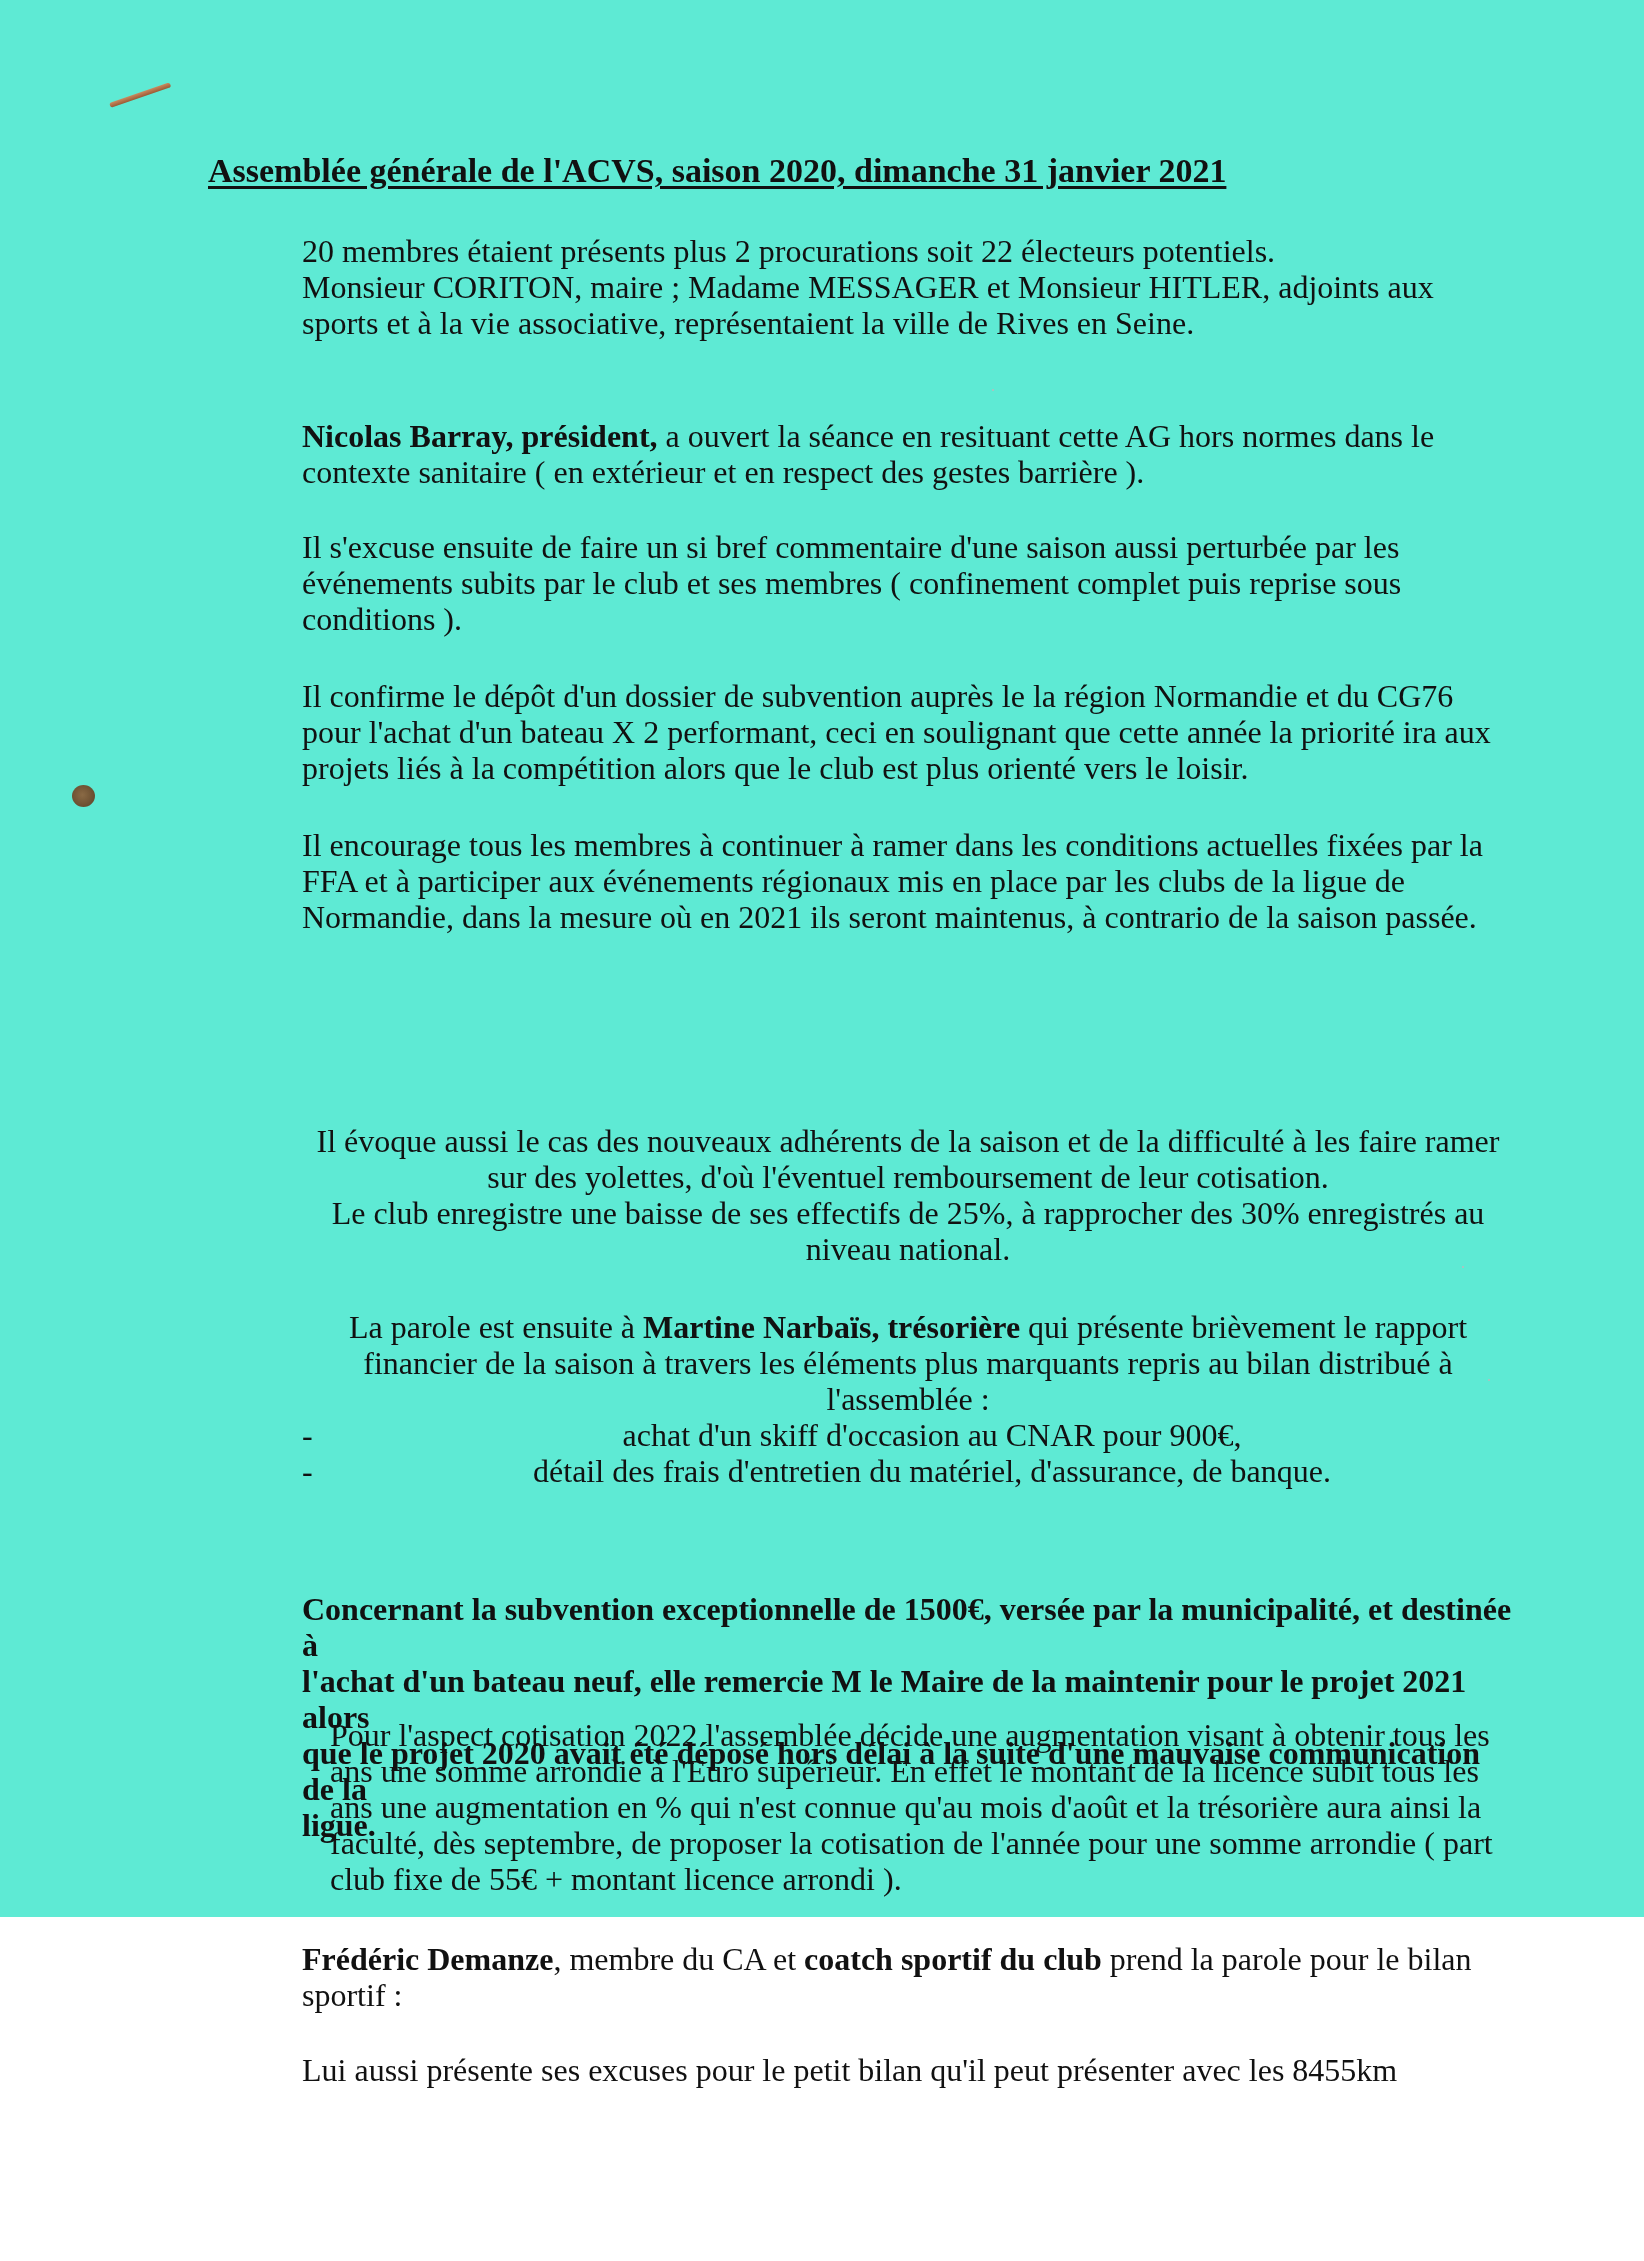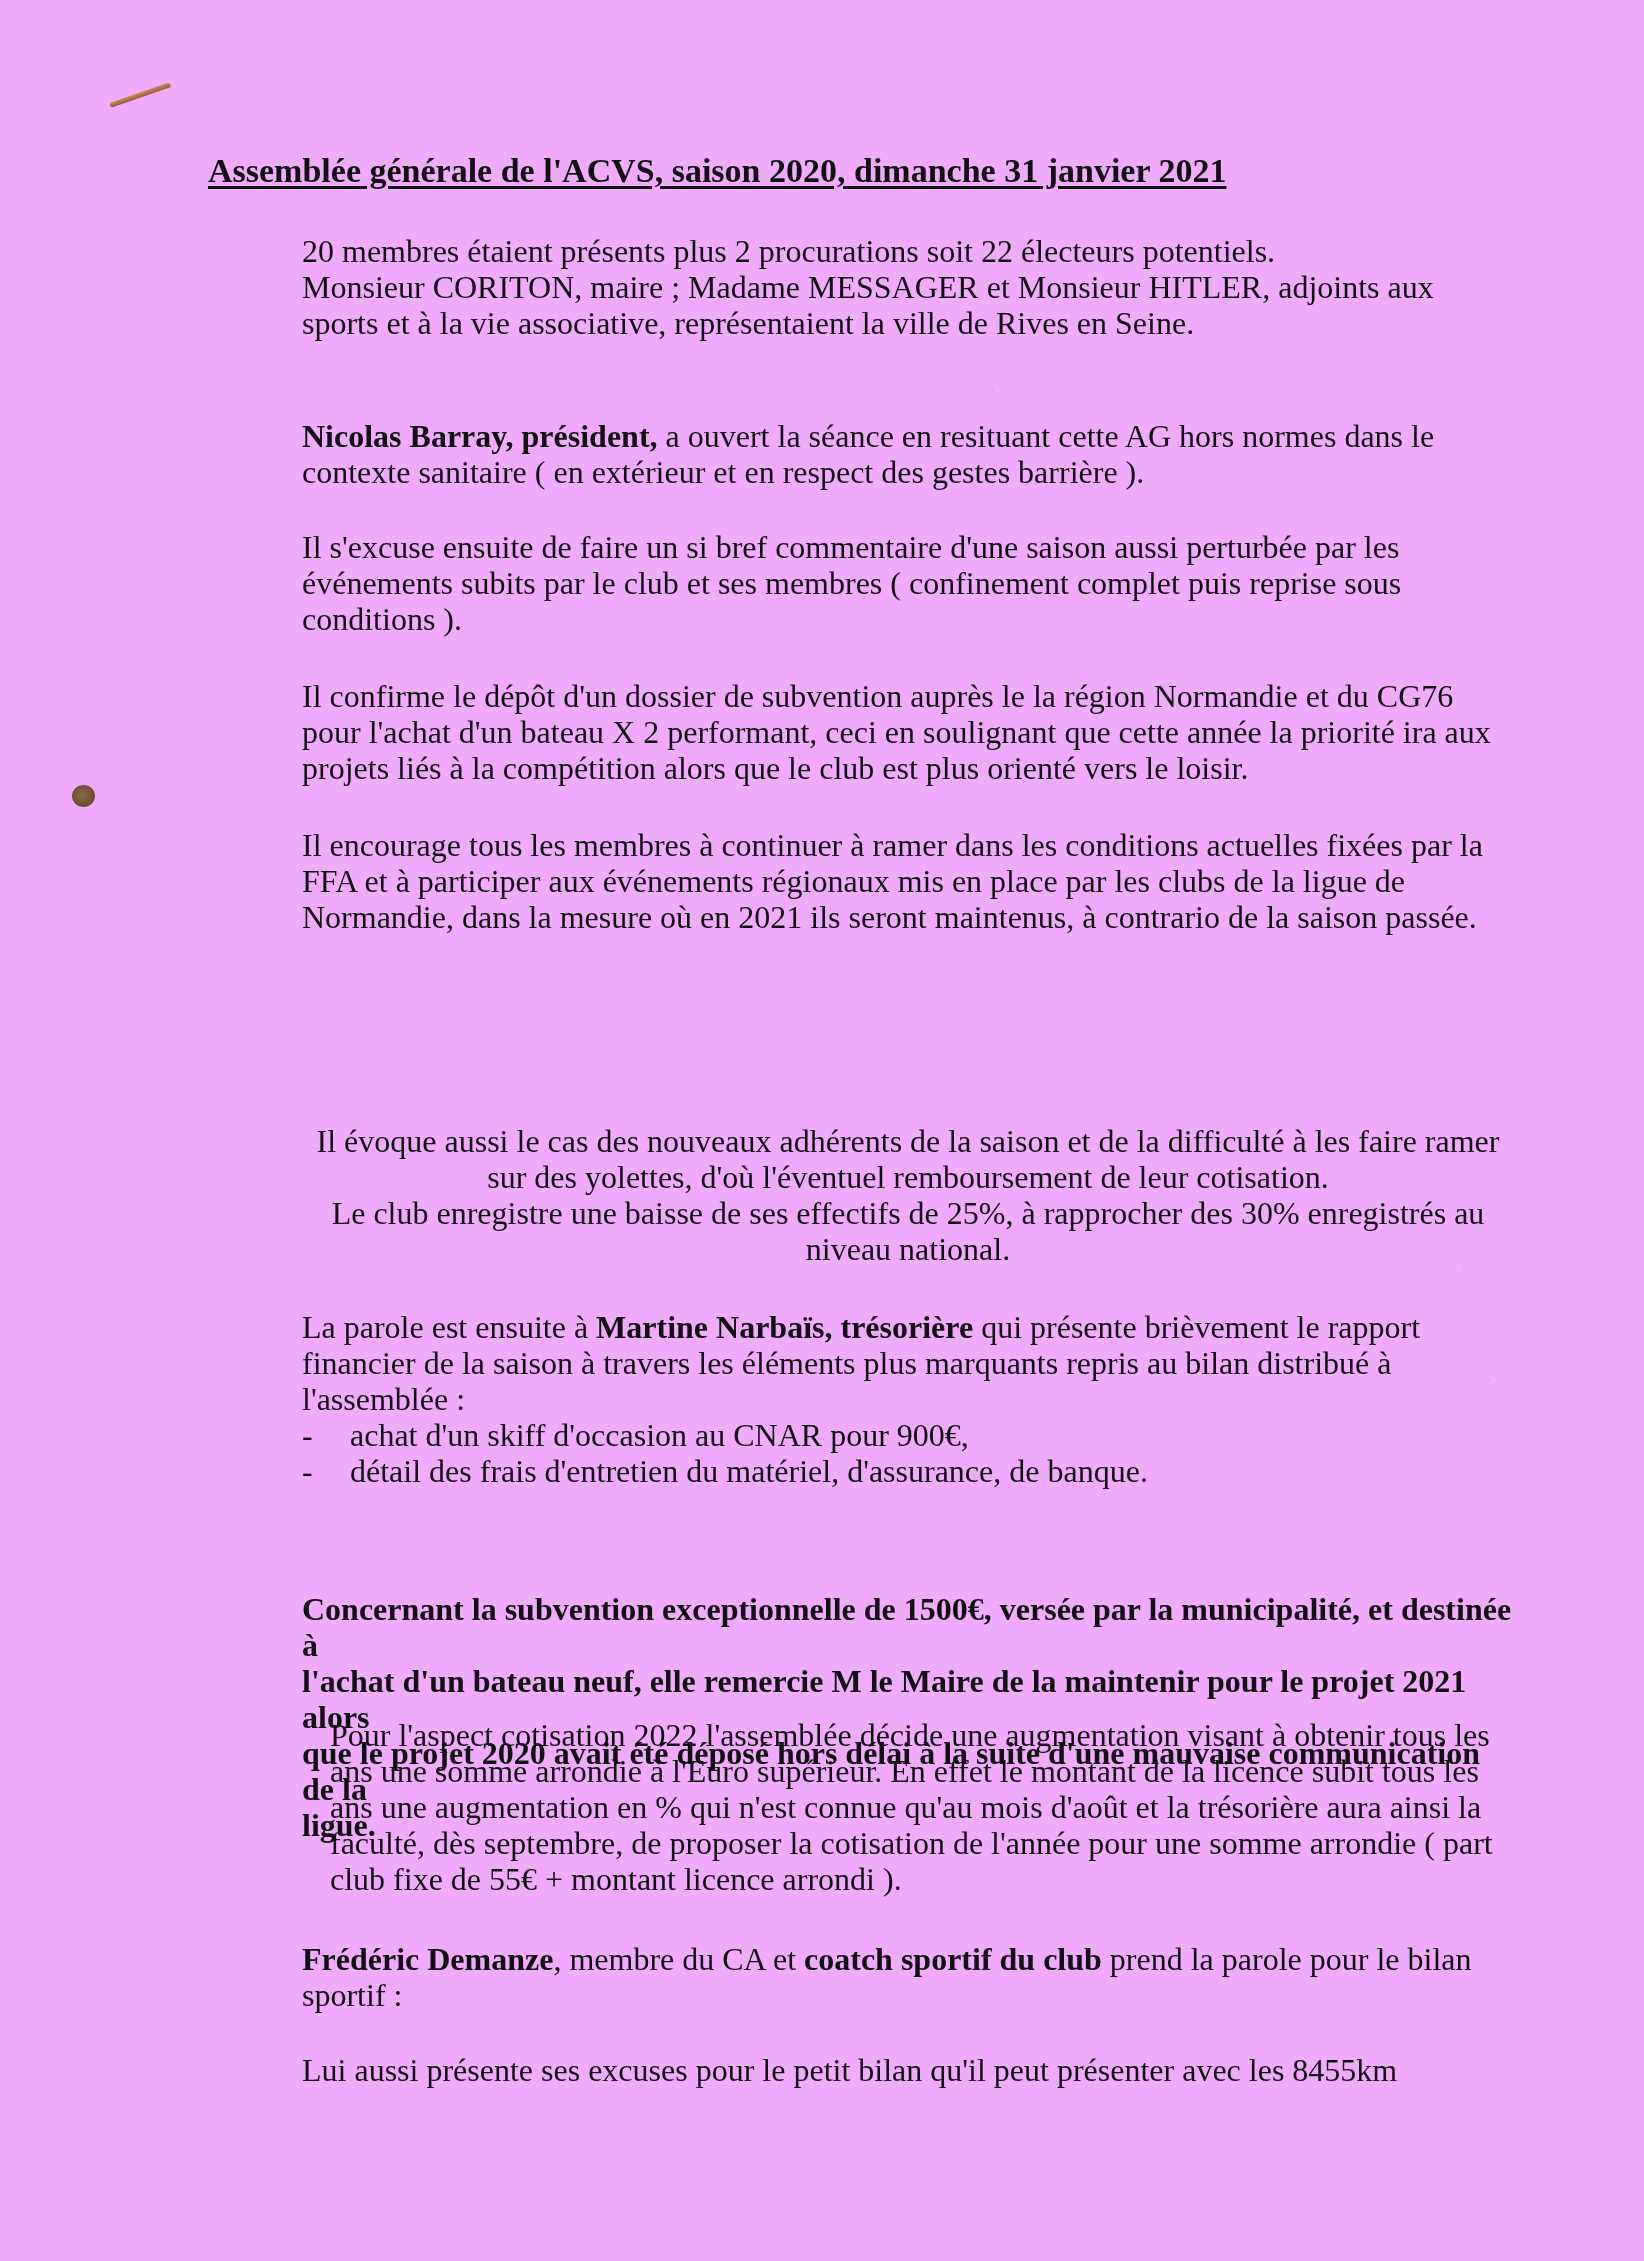--- a/index.html
+++ b/index.html
@@ -4,21 +4,21 @@
 <style>
   html, body { margin: 0; padding: 0; background: #ffffff; }
   body {
     width: 1644px;
     height: 2261px;
     position: relative;
     overflow: hidden;
     font-family: "Liberation Serif", "DejaVu Serif", serif;
     color: #111111;
   }
-  .page { position: absolute; left: 0; top: 0; width: 1644px; height: 2261px; background: #f0abfc; }
+  .page { position: absolute; left: 0; top: 0; width: 1644px; height: 1917px; background: #5eead4; }
 
   .title {
     position: absolute;
     left: 208px;
     top: 152px;
     font-size: 34px;
     font-weight: bold;
     text-decoration: underline;
     text-decoration-thickness: 2.6px;
     text-underline-offset: 3.9px;
@@ -93,21 +93,21 @@
   <p class="body-text para" style="top:827px;">Il encourage tous les membres à continuer à ramer dans les conditions actuelles fixées par la
 FFA et à participer aux événements régionaux mis en place par les clubs de la ligue de
 Normandie, dans la mesure où en 2021 ils seront maintenus, à contrario de la saison passée.</p>
 
 
   <p class="body-text para" style="top:1123px;text-align:center;">Il évoque aussi le cas des nouveaux adhérents de la saison et de la difficulté à les faire ramer
 sur des yolettes,  d'où l'éventuel remboursement de leur cotisation.
 Le club enregistre une baisse de ses effectifs de 25%, à rapprocher des 30% enregistrés au
 niveau national.</p>
 
-  <div class="body-text" style="top:1309px;">
+  <div class="body-text" style="top:1309px;text-align:center;">
     <p class="para"><span>La parole est ensuite à </span><b>Martine Narbaïs, trésorière</b><span> qui présente brièvement le rapport
 financier de la saison à travers les éléments plus marquants repris au bilan distribué à
 l'assemblée :</span></p>
     <ul class="list">
       <li><span class="dash">-</span><span>achat d'un skiff d'occasion au CNAR pour 900€,</span></li>
       <li><span class="dash">-</span><span>détail des frais d'entretien du matériel, d'assurance, de banque.</span></li>
     </ul>
   </div>
 
   <p class="body-text para" style="top:1591px;font-weight:bold;">Concernant la subvention exceptionnelle de 1500€, versée par la municipalité, et destinée à

